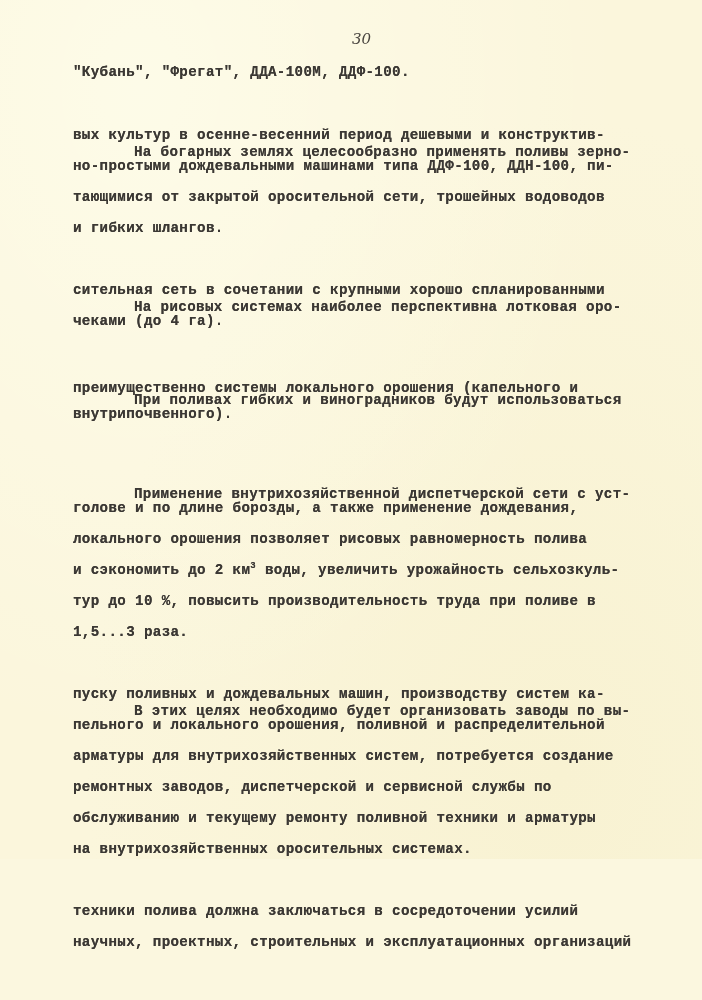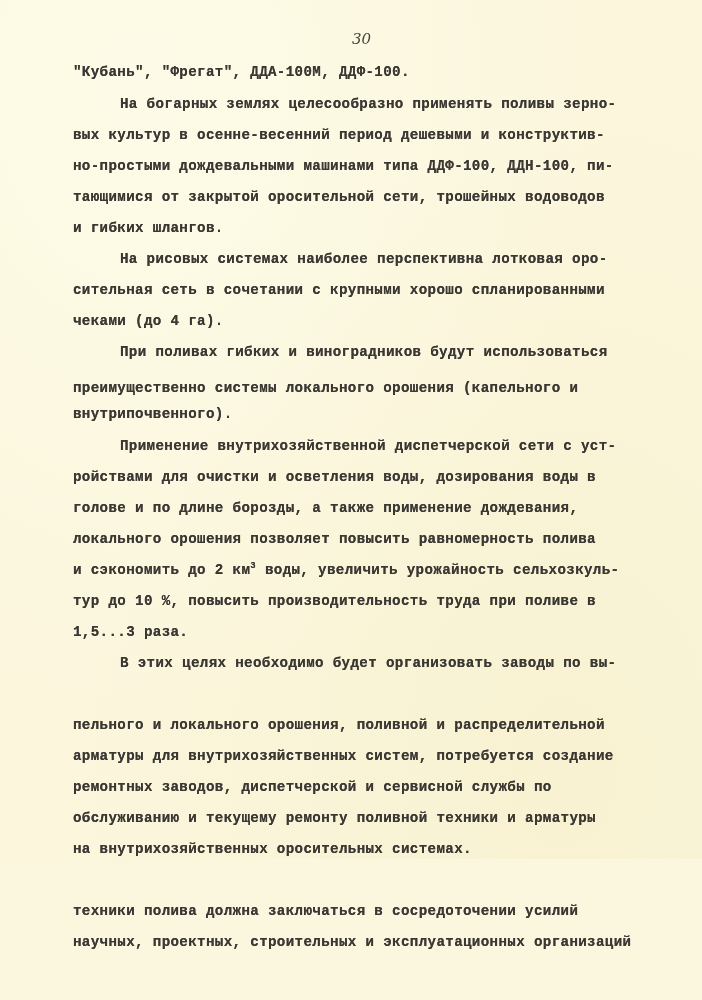--- a/index.html
+++ b/index.html
@@ -38,21 +38,21 @@
     position: absolute;
     left: 73px;
     font-size: 14.2px;
     letter-spacing: 0.35px;
     white-space: pre;
     line-height: 20px;
     font-weight: bold;
     color: #3b3834;
     text-shadow: 0 0 0.4px #55514a;
   }
-  .line.indent { left: 120px; }
+  .line.indent { left: 134px; margin-top: 48px; }
   sup { font-size: 9px; vertical-align: 6px; line-height: 0; }
 </style>
 </head>
 <body>
 
 <div class="page">
   <div class="page-number">30</div>
 
   <div class="line" style="top:62px">"Кубань", "Фрегат", ДДА-100М, ДДФ-100.</div>
   <div class="line indent" style="top:94px">На богарных землях целесообразно применять поливы зерно-</div>
@@ -60,27 +60,27 @@
   <div class="line" style="top:156px">но-простыми дождевальными машинами типа ДДФ-100, ДДН-100, пи-</div>
   <div class="line" style="top:187px">тающимися от закрытой оросительной сети, трошейных водоводов</div>
   <div class="line" style="top:218px">и гибких шлангов.</div>
   <div class="line indent" style="top:249px">На рисовых системах наиболее перспективна лотковая оро-</div>
   <div class="line" style="top:280px">сительная сеть в сочетании с крупными хорошо спланированными</div>
   <div class="line" style="top:311px">чеками (до 4 га).</div>
   <div class="line indent" style="top:342px">При поливах гибких и виноградников будут использоваться</div>
   <div class="line" style="top:378px">преимущественно системы локального орошения (капельного и</div>
   <div class="line" style="top:404px">внутрипочвенного).</div>
   <div class="line indent" style="top:436px">Применение внутрихозяйственной диспетчерской сети с уст-</div>
-  <div class="line" style="top:467px">ройствами для очистки и осветления воды, дозирования воды в</div>
   <div class="line" style="top:498px">голове и по длине борозды, а также применение дождевания,</div>
-  <div class="line" style="top:529px">локального орошения позволяет повысить равномерность полива</div>
+  <div class="line" style="top:529px">локального орошения позволяет рисовых равномерность полива</div>
   <div class="line" style="top:560px"><span>и сэкономить до 2 км</span><sup>3</sup><span> воды, увеличить урожайность сельхозкуль-</span></div>
   <div class="line" style="top:591px">тур до 10 %, повысить производительность труда при поливе в</div>
   <div class="line" style="top:622px">1,5...3 раза.</div>
   <div class="line indent" style="top:653px">В этих целях необходимо будет организовать заводы по вы-</div>
+  <div class="line" style="top:684px">пуску поливных и дождевальных машин, производству систем ка-</div>
   <div class="line" style="top:715px">пельного и локального орошения, поливной и распределительной</div>
   <div class="line" style="top:746px">арматуры для внутрихозяйственных систем, потребуется создание</div>
   <div class="line" style="top:777px">ремонтных заводов, диспетчерской и сервисной службы по</div>
   <div class="line" style="top:808px">обслуживанию и текущему ремонту поливной техники и арматуры</div>
   <div class="line" style="top:839px">на внутрихозяйственных оросительных системах.</div>
   <div class="line" style="top:901px">техники полива должна заключаться в сосредоточении усилий</div>
   <div class="line" style="top:932px">научных, проектных, строительных и эксплуатационных организаций</div>
 </div>
 
 </body></html>

